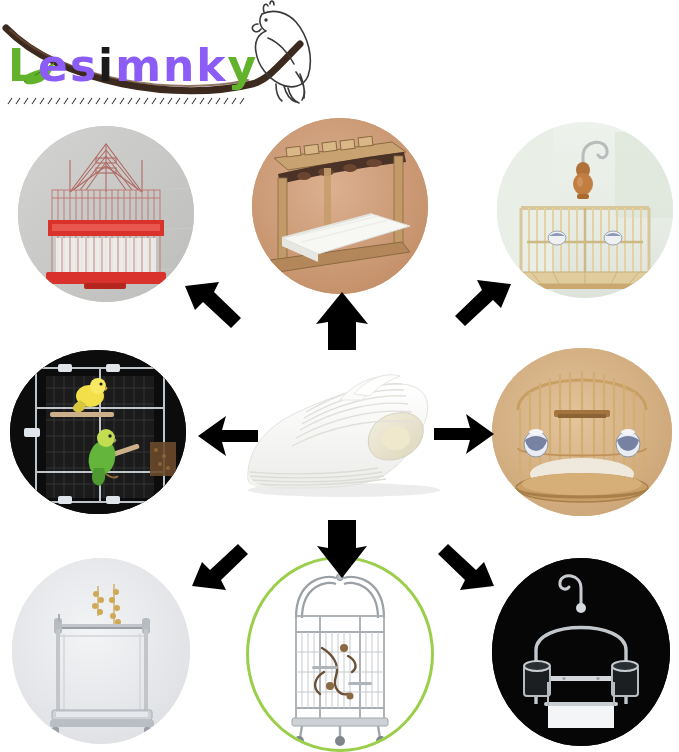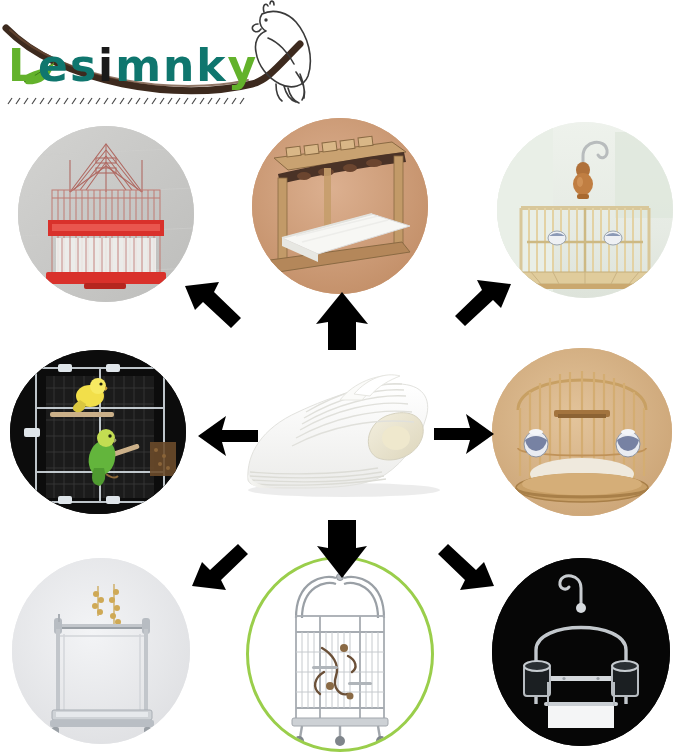--- a/index.html
+++ b/index.html
@@ -14,21 +14,21 @@
   
   #brand-logo { position: absolute; left: 0; top: 0; width: 340px; height: 112px; }
   #brand-logo svg { position: absolute; left: 0; top: 0; }
   .wordmark {
     position: absolute; left: 8px; top: 44px;
     font-family: "DejaVu Sans", sans-serif;
     font-size: 44px; font-weight: 700; letter-spacing: 2px;
     line-height: 1; white-space: nowrap;
   }
   .wm-green { color: #63b22b; }
-  .wm-dark  { color: #0f766e; }
+  .wm-dark  { color: #8b5cf6; }
   .wm-i { position: relative; color: #1a1a1a; }
 
   
   .photo {
     position: absolute;
     border-radius: 50%;
     overflow: hidden;
   }
   .photo .scene { position: absolute; inset: 0; }
 

